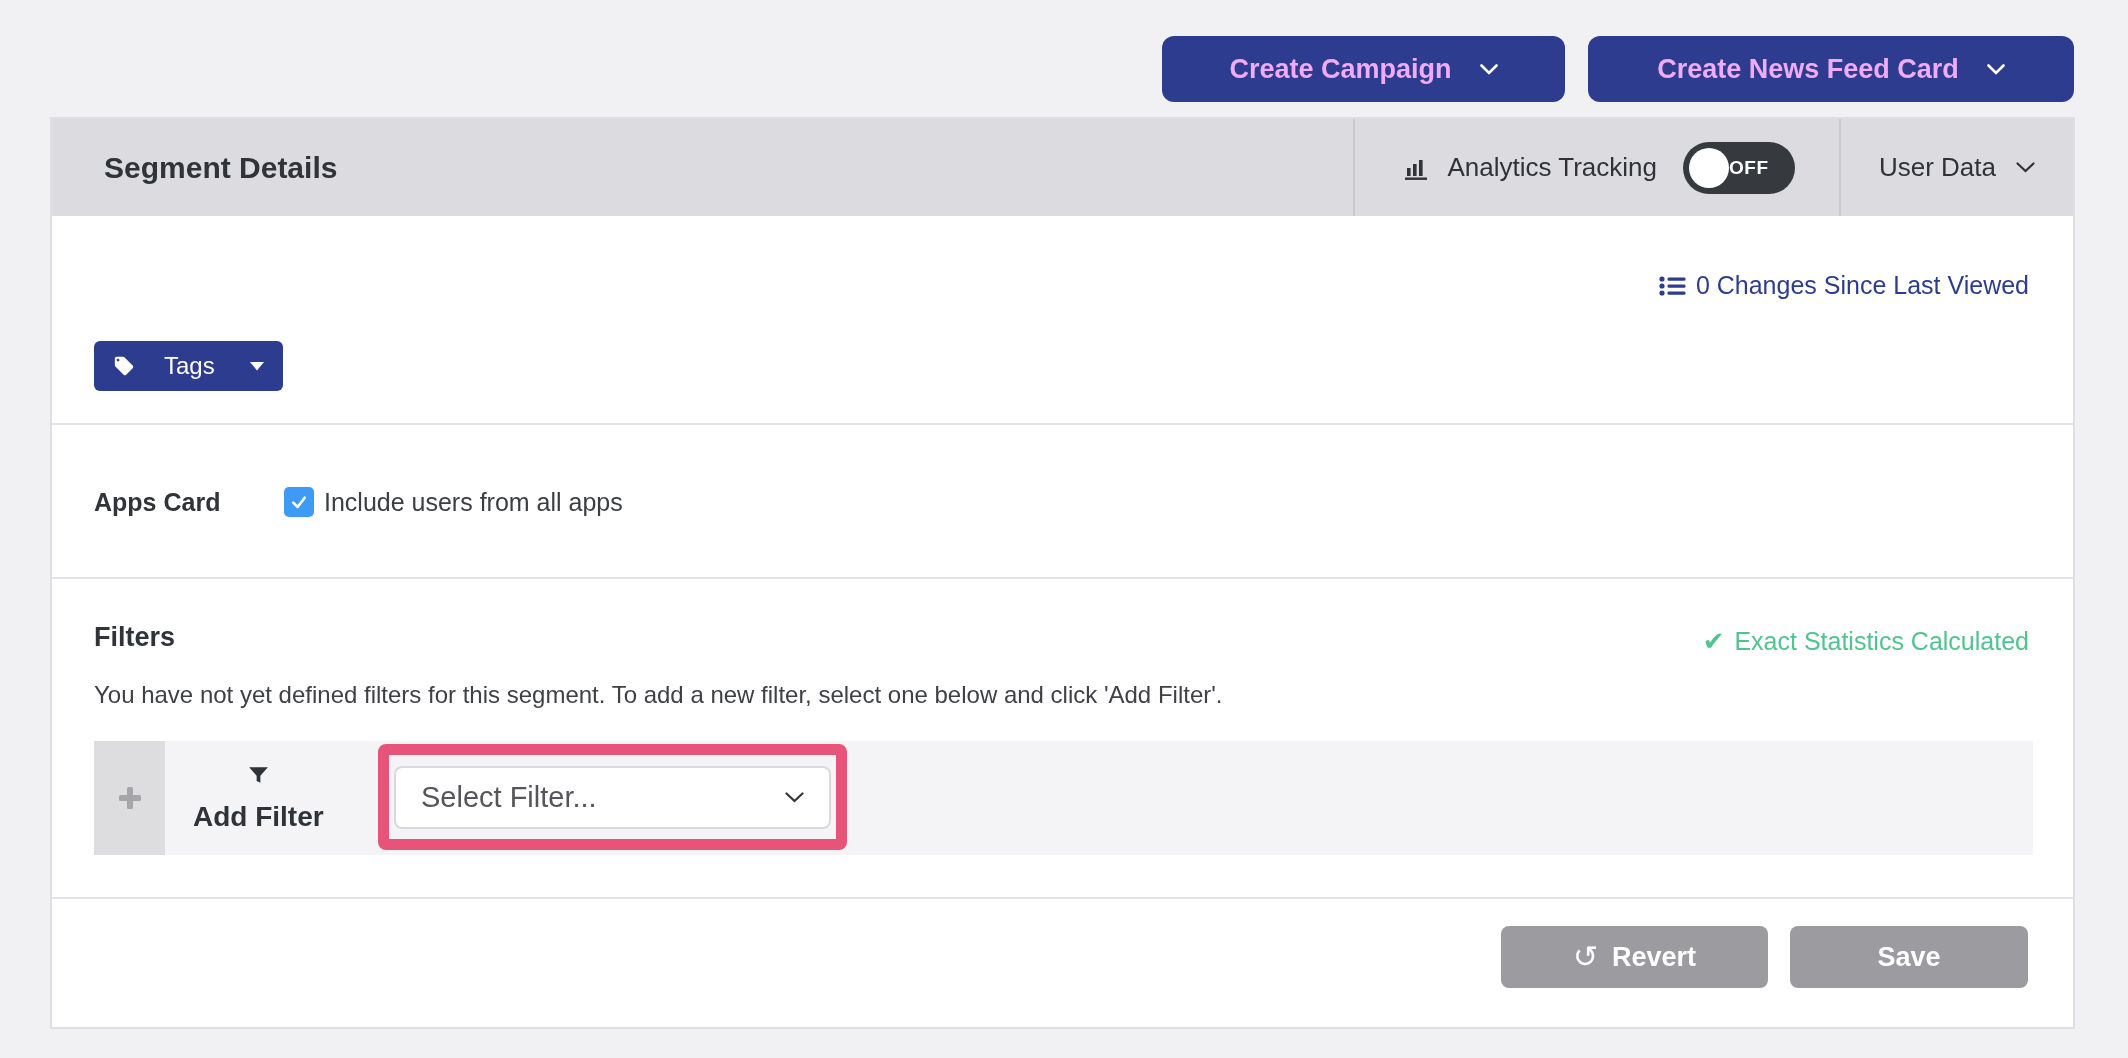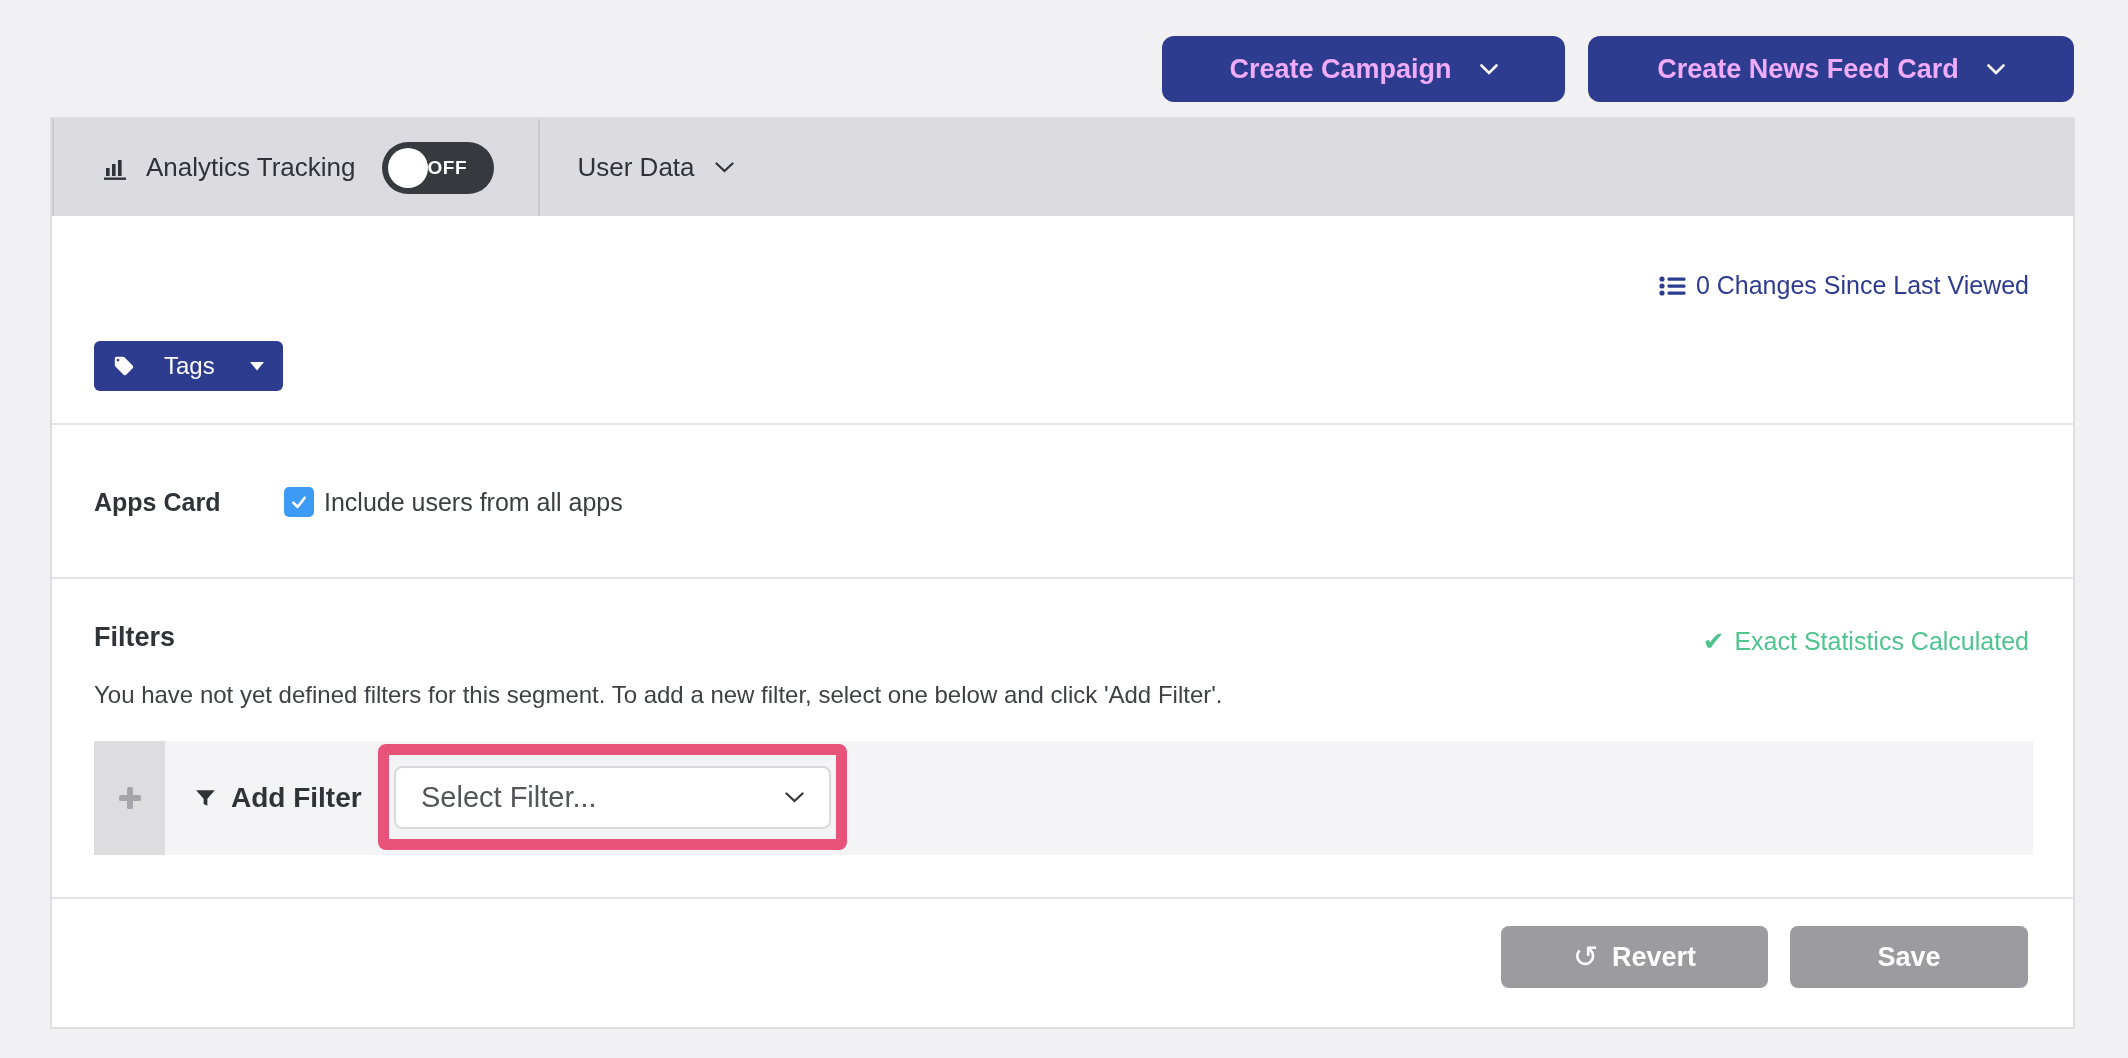--- a/index.html
+++ b/index.html
@@ -82,21 +82,21 @@
   .filter-row {
     position:absolute; left:42px; top:622px; width:1939px; height:114px;
     background:#f4f4f6; display:flex; align-items:center;
   }
   .plus-col {
     width:71px; height:100%; background:#dddde0; display:flex; align-items:center;
     justify-content:center; border:none; cursor:pointer; flex:none;
   }
   .add-filter-label {
     display:flex; align-items:center; gap:13px; margin-left:28px;
-    font-size:28px; font-weight:bold; color:#2f3237; white-space:nowrap;
+    font-size:28px; font-weight:bold; color:#2f3237; white-space:nowrap;flex-direction:column;
   }
   .annotation {
     position:absolute; left:284px; top:3px; width:469px; height:106px;
     border:11px solid var(--highlight,#e8537a); border-radius:8px;
     display:flex; align-items:center; justify-content:center; pointer-events:none;
   }
   .filter-select {
     width:437px; height:63px; background:#fff; border:2px solid #d9d9de; border-radius:8px;
     display:flex; align-items:center; justify-content:space-between; padding:0 25px;
     font-size:29px; color:#54565a; cursor:pointer; pointer-events:auto; font-family:inherit;
@@ -131,20 +131,21 @@
       <svg width="18" height="11" viewBox="0 0 18 11">
           <polyline points="1.5,1.5 9,9 16.5,1.5" fill="none" stroke="#fff" stroke-width="2.6" stroke-linecap="round"></polyline>
         </svg>
     </span>
   </button>
 </div>
 
 <div class="card">
 
   <div class="card-header">
+    <div class="card-title">Segment Details</div>
     <div class="analytics-block">
       <span>
         <svg width="30" height="30" viewBox="0 0 30 30" fill="#2f3237">
           <rect x="6" y="15" width="3.6" height="8"></rect>
           <rect x="12" y="11" width="3.6" height="12"></rect>
           <rect x="18" y="7" width="3.6" height="16"></rect>
           <rect x="4" y="24.5" width="22" height="2.4"></rect>
         </svg>
       </span>
       <span class="analytics-label">Analytics Tracking</span>

